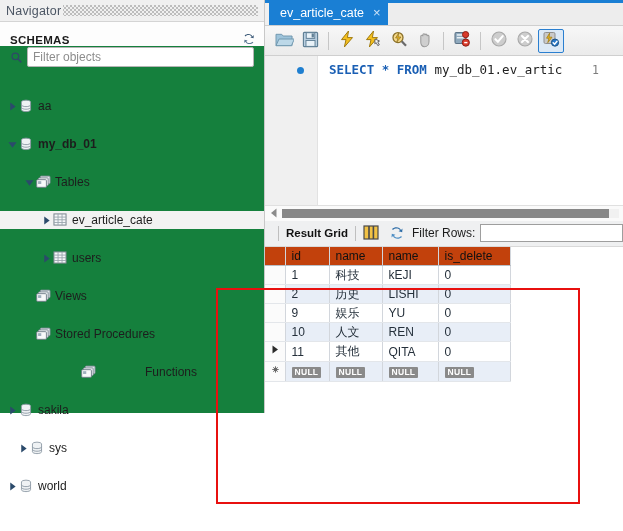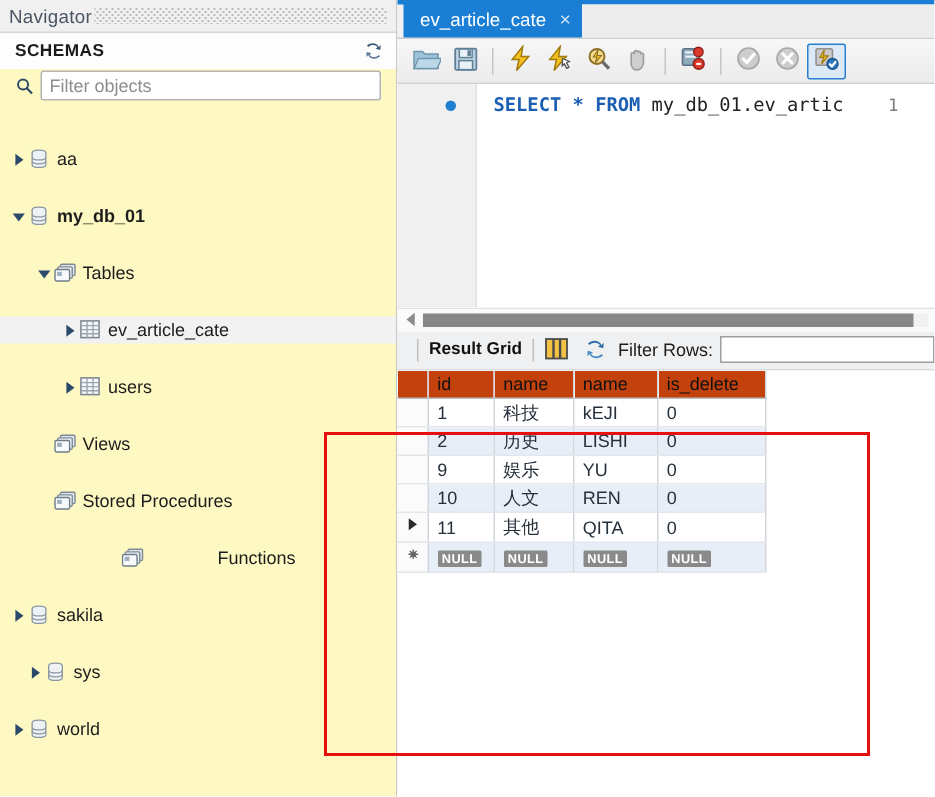--- a/index.html
+++ b/index.html
@@ -12,22 +12,22 @@
     font-size: 12px;
     color: #1a1a1a;
     overflow: hidden;
     position: relative;
   }
   #app { position: absolute; inset: 0; display: flex; }
 
   
   #sidebar {
     width: 265px;
-    height: 531px;
-    background: #fef9c3;
+    height: 413px;
+    background: #15803d;
     border-right: 1px solid #c8c8c8;
     box-sizing: border-box;
     position: relative;
     flex: 0 0 265px;
   }
   .nav-header {
     height: 22px;
     background: #f0f0f0;
     display: flex;
     align-items: center;
@@ -48,21 +48,21 @@
     background-image:
       radial-gradient(#b9b9b9 0.7px, transparent 0.8px),
       radial-gradient(#b9b9b9 0.7px, transparent 0.8px);
     background-size: 4px 4px, 4px 4px;
     background-position: 0 1px, 2px 3px;
   }
   .schemas-bar {
     height: 24px;
     background: #fdfdfd;
     display: flex;
-    align-items: center;
+    align-items: flex-end;
     padding: 0 8px 0 10px;
     box-sizing: border-box;
   }
   .schemas-label {
     font-weight: bold;
     font-size: 11.5px;
     color: #1b1b1b;
     letter-spacing: .3px;
     flex: 1;
   }

